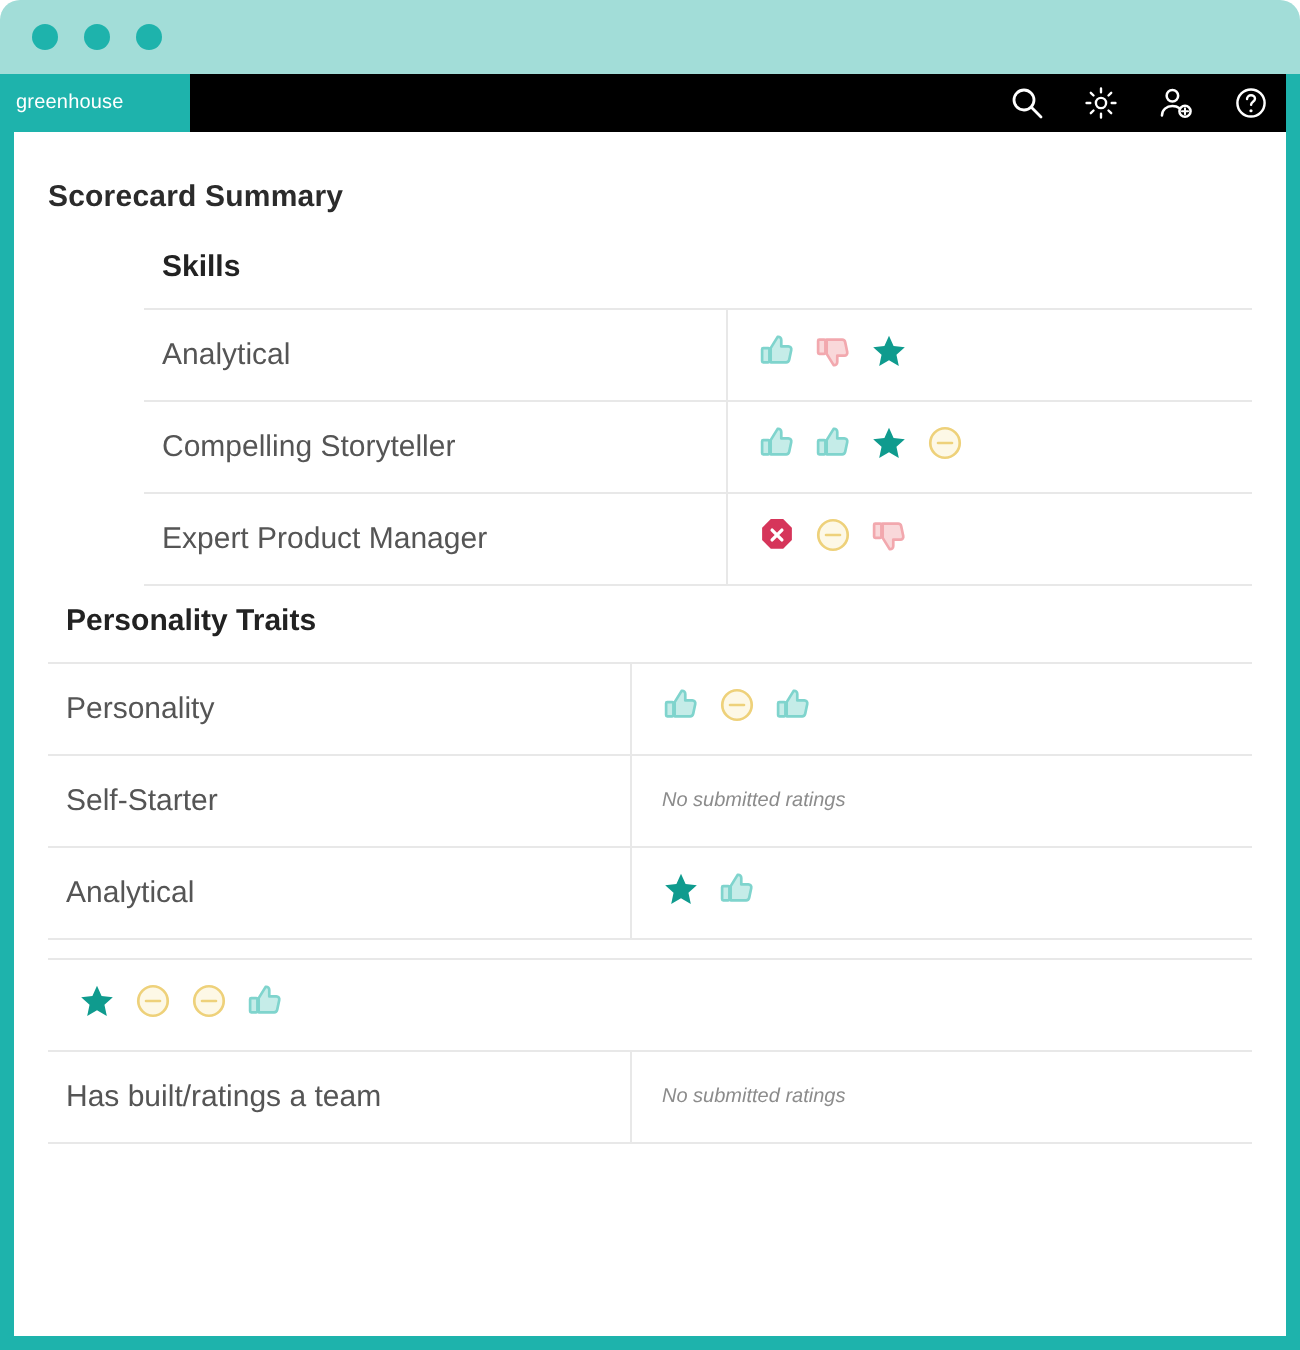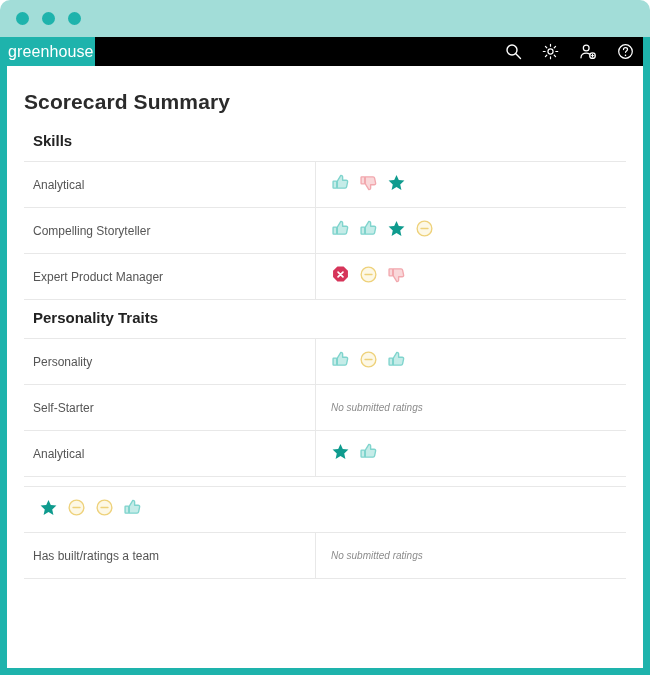--- a/index.html
+++ b/index.html
@@ -73,21 +73,21 @@
     align-items: center;
   }
   .brand {
     width: 95px;
     height: 29px;
     background: #1eb3ac;
     color: #ffffff;
     display: flex;
     align-items: center;
     padding-left: 8px;
-    font-size: 16px;
+    font-size: 10px;
     letter-spacing: .1px;
     flex: 0 0 auto;
   }
   .nav-spacer { flex: 1 1 auto; }
   .nav-icons {
     display: flex;
     align-items: center;
     gap: 20px;
     padding-right: 16px;
   }
@@ -97,29 +97,29 @@
   .content {
     position: absolute;
     left: 7px; top: 66px;
     width: 636px;
     height: 602px;
     background: #ffffff;
     overflow: hidden;
   }
 
   .page-title {
-    font-size: 21px;
+    font-size: 15px;
     color: #2b2b2b;
     font-weight: 600;
     padding: 24px 0 0 17px;
     letter-spacing: .1px;
   }
 
   .section { margin-top: 9px; }
-  .section:first-of-type { margin-top: 18px; }
+  .section:first-of-type { margin-top: 18px; padding-left: 48px; }
 
   .section-title {
     font-size: 15px;
     font-weight: 700;
     color: #222222;
     padding: 0 0 12px 26px;
   }
 
   .table {
     margin: 0 17px 0 17px;
@@ -128,21 +128,21 @@
 
   .row {
     display: flex;
     align-items: center;
     height: 46px;
     border-bottom: 1px solid #e8e8e8;
   }
   .row-label {
     width: 292px;
     flex: 0 0 292px;
-    font-size: 12px;
+    font-size: 15px;
     color: #555555;
     padding-left: 9px;
     height: 46px;
     display: flex;
     align-items: center;
     border-right: 1px solid #e8e8e8;
   }
   .row-ratings {
     flex: 1 1 auto;
     display: flex;

